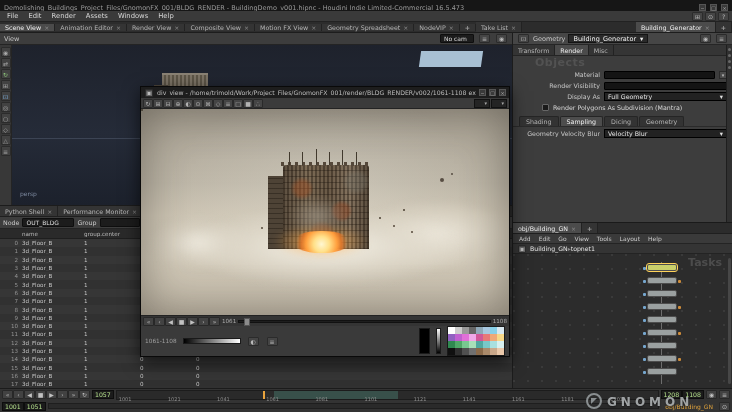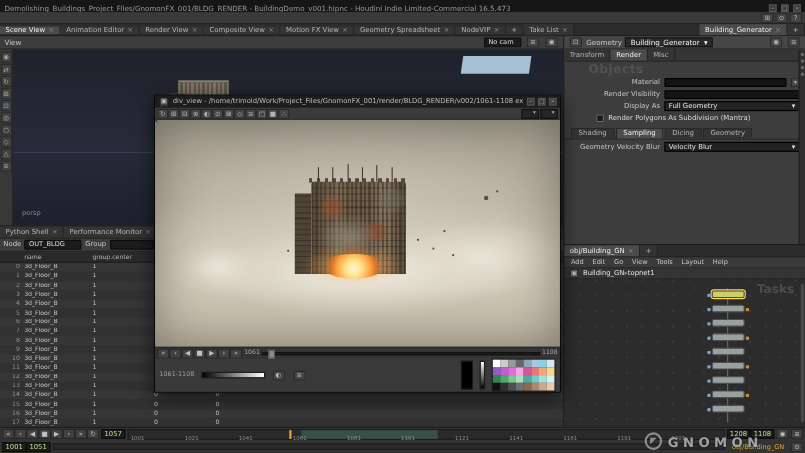--- a/index.html
+++ b/index.html
@@ -155,20 +155,28 @@
 
   <div id="titlebar" class="abs">
     <span class="t">Demolishing_Buildings_Project_Files/GnomonFX_001/BLDG_RENDER - BuildingDemo_v001.hipnc - Houdini Indie Limited-Commercial 16.5.473</span>
     <span class="spacer"></span>
     <span class="winbtn">─</span>
     <span class="winbtn">□</span>
     <span class="winbtn">×</span>
   </div>
 
   <div id="menubar" class="abs">
+    <div id="menu-items" class="bar">
+        <div class="menu-item">File</div>
+        <div class="menu-item">Edit</div>
+        <div class="menu-item">Render</div>
+        <div class="menu-item">Assets</div>
+        <div class="menu-item">Windows</div>
+        <div class="menu-item">Help</div>
+      </div>
     <span class="spacer"></span>
     <span class="mbicon">⊞</span>
     <span class="mbicon">⊙</span>
     <span class="mbicon">?</span>
   </div>
 
   <div id="tabrow" class="abs">
     <div id="left-tabs" class="bar" style="height:100%">
         <div class="tab active">
           <span>Scene View</span>

